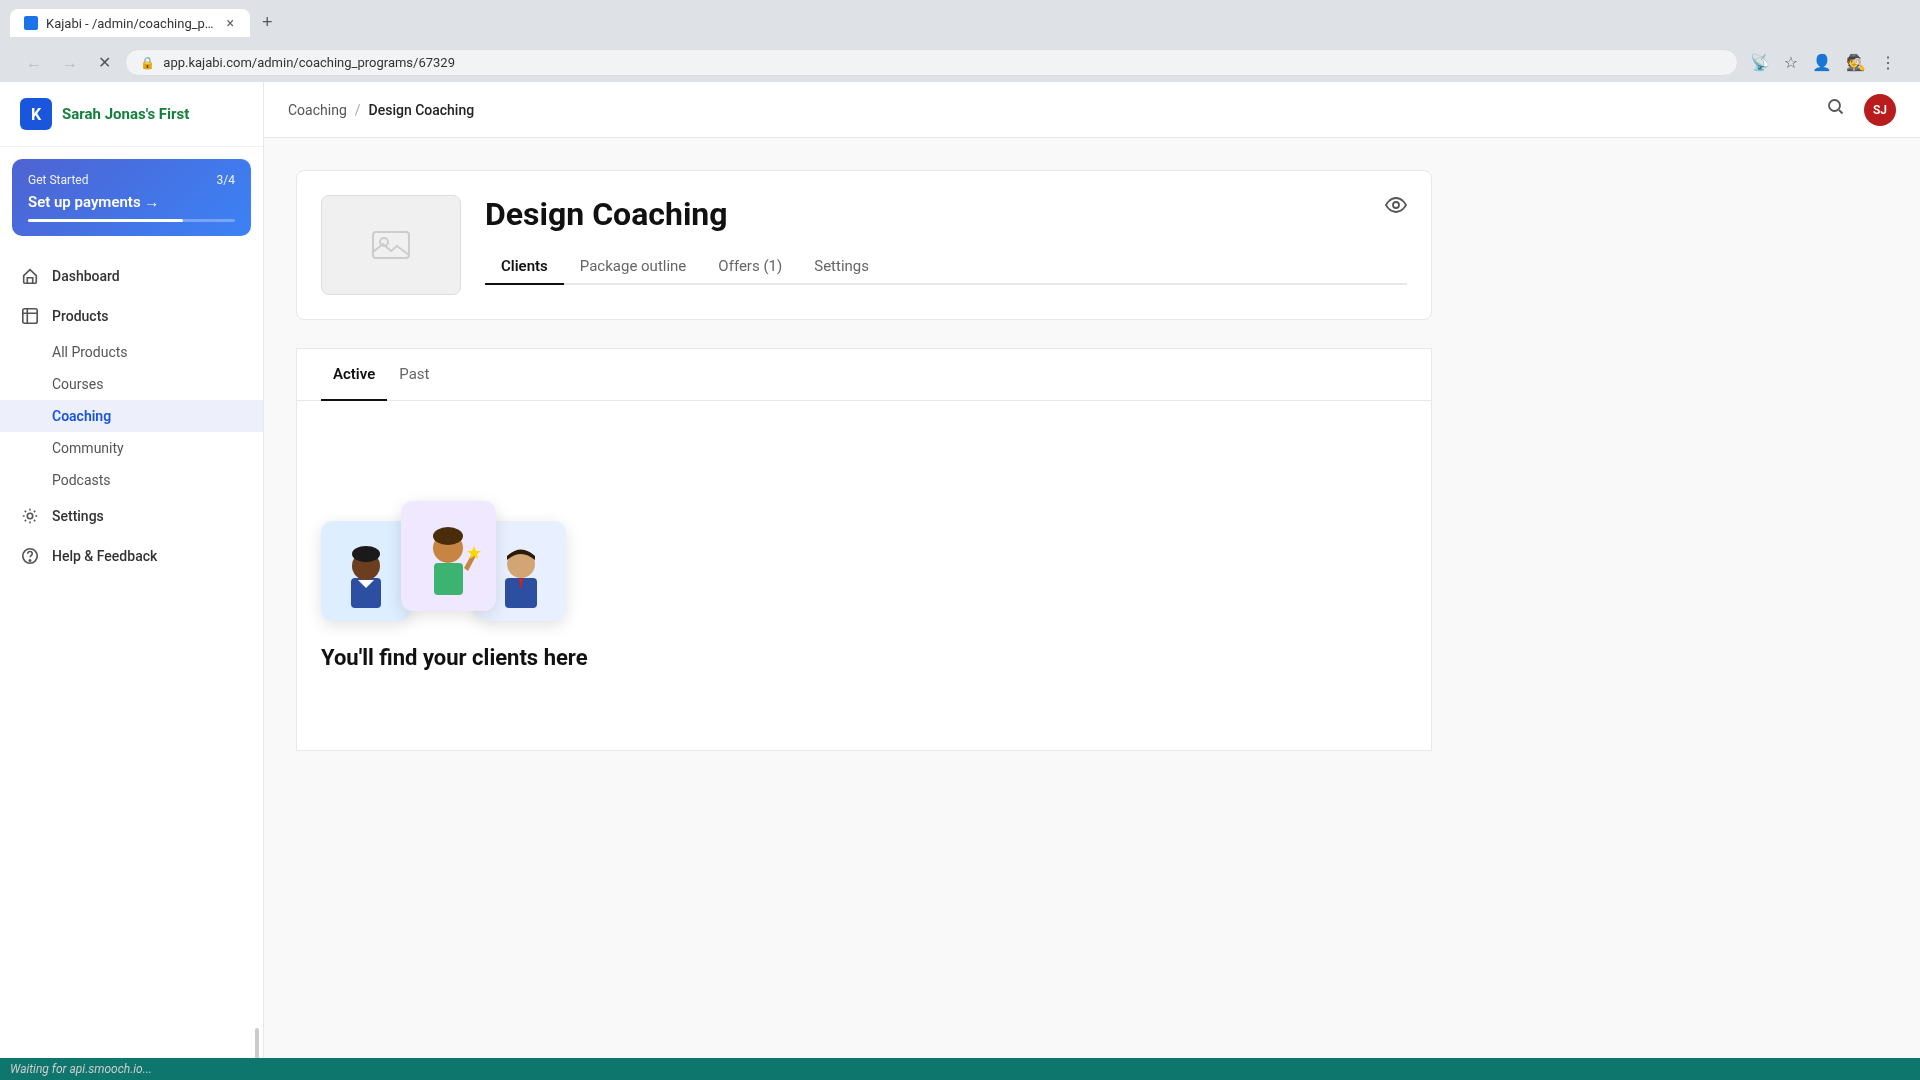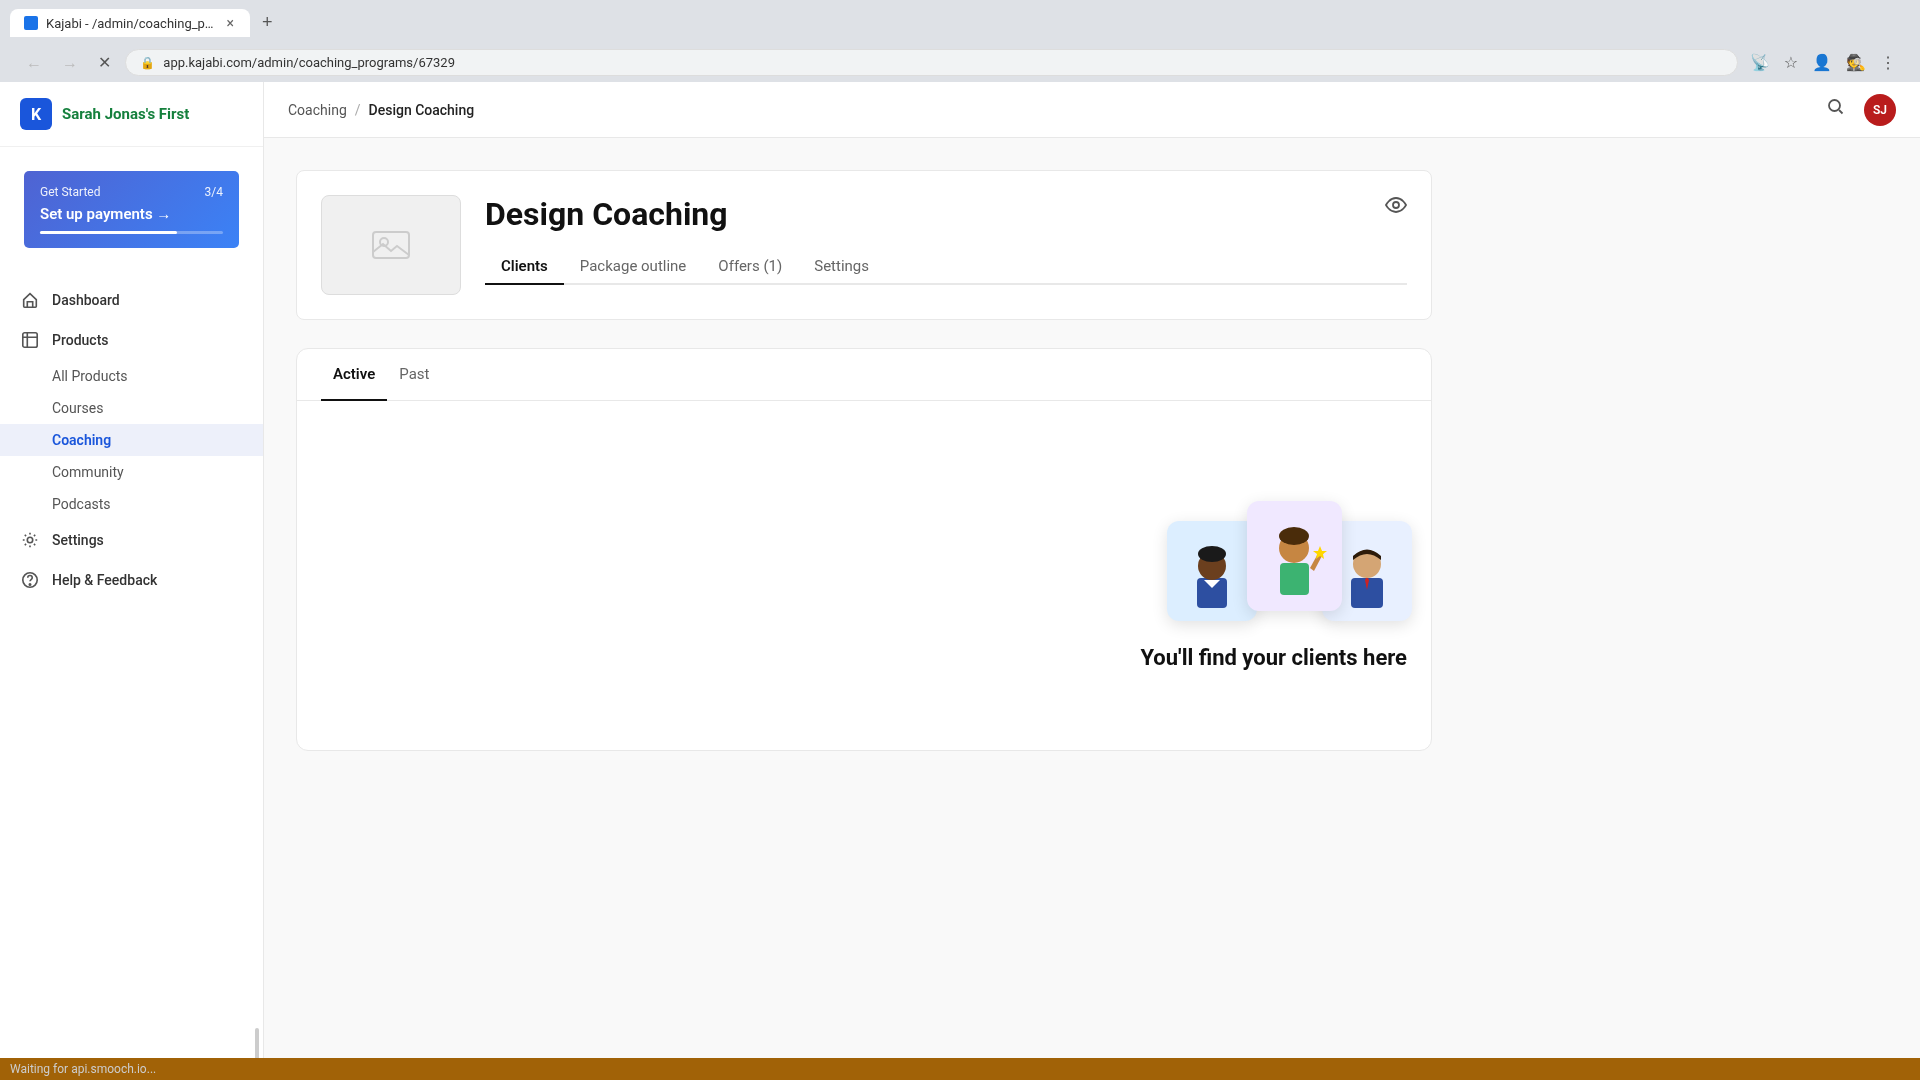--- a/index.html
+++ b/index.html
@@ -25,21 +25,21 @@
     
     .app-container { display: flex; flex: 1; overflow: hidden; }
 
     
     .sidebar { width: 264px; background: #fff; border-right: 1px solid #e8e8e8; display: flex; flex-direction: column; overflow-y: auto; flex-shrink: 0; }
     .sidebar-header { padding: 16px 20px; display: flex; align-items: center; gap: 10px; border-bottom: 1px solid #f0f0f0; }
     .sidebar-logo { width: 32px; height: 32px; background: #1a56db; border-radius: 6px; display: flex; align-items: center; justify-content: center; color: #fff; font-weight: bold; font-size: 16px; flex-shrink: 0; }
     .sidebar-brand { font-size: 15px; font-weight: 700; color: #15803d; }
 
     
-    .get-started-banner { margin: 24px; background: linear-gradient(135deg, #4f63d2, #3b82f6); border-radius: 5px; padding: 14px 16px; color: #fff; cursor: pointer; }
+    .get-started-banner { margin: 12px; background: linear-gradient(135deg, #4f63d2, #3b82f6); border-radius: 10px; padding: 14px 16px; color: #fff; cursor: pointer; }
     .get-started-top { display: flex; justify-content: space-between; align-items: center; margin-bottom: 6px; }
     .get-started-label { font-size: 12px; opacity: 0.9; }
     .get-started-count { font-size: 12px; opacity: 0.9; }
     .get-started-cta { font-size: 15px; font-weight: 600; display: flex; align-items: center; gap: 6px; }
     .get-started-progress { height: 3px; background: rgba(255,255,255,0.3); border-radius: 2px; margin-top: 8px; }
     .get-started-progress-fill { height: 100%; background: #fff; border-radius: 2px; width: 75%; }
 
     
     .sidebar-nav { flex: 1; padding: 8px 0; }
     .nav-item { display: flex; align-items: center; gap: 12px; padding: 10px 20px; cursor: pointer; border-radius: 0; color: #333; font-size: 14px; font-weight: 500; transition: background 0.1s; }
@@ -69,37 +69,37 @@
     .product-thumbnail { width: 140px; height: 100px; background: #f0f0f0; border-radius: 8px; display: flex; align-items: center; justify-content: center; flex-shrink: 0; border: 1px solid #ddd; overflow: hidden; }
     .product-thumbnail-inner { display: flex; flex-direction: column; align-items: center; gap: 6px; color: #bbb; }
     .product-info { flex: 1; }
     .product-title { font-size: 32px; font-weight: 700; color: #111; margin-bottom: 16px; }
     .product-tabs { display: flex; gap: 0; border-bottom: 2px solid #e8e8e8; }
     .product-tab { padding: 8px 16px; font-size: 15px; color: #666; cursor: pointer; border-bottom: 2px solid transparent; margin-bottom: -2px; }
     .product-tab.active { color: #111; font-weight: 600; border-bottom: 2px solid #111; }
     .eye-btn { position: absolute; top: 24px; right: 24px; background: none; border: none; cursor: pointer; font-size: 20px; color: #555; }
 
     
-    .clients-section { background: #fff; border-radius: 12px; border: 1px solid #e8e8e8; padding: 0; overflow: hidden; }
+    .clients-section { background: #fff; border-radius: 0; border: 1px solid #e8e8e8; padding: 0; overflow: hidden; }
     .clients-tabs { display: flex; padding: 0 24px; border-bottom: 1px solid #e8e8e8; }
     .clients-tab { padding: 16px 12px; font-size: 15px; color: #666; cursor: pointer; border-bottom: 2px solid transparent; margin-bottom: -1px; }
     .clients-tab.active { color: #111; font-weight: 600; border-bottom: 2px solid #111; }
-    .clients-empty { display: flex; flex-direction: column; align-items: flex-end; padding: 60px 24px 80px; }
+    .clients-empty { display: flex; flex-direction: column; align-items: flex-start; padding: 60px 24px 80px; }
 
     
     .illustration { width: 240px; height: 160px; position: relative; margin-bottom: 24px; }
     .illus-card { position: absolute; background: #fff; border-radius: 12px; box-shadow: 0 4px 16px rgba(0,0,0,0.12); overflow: hidden; display: flex; align-items: flex-end; justify-content: center; padding: 8px; }
     .illus-card-1 { width: 90px; height: 100px; left: 0; bottom: 0; background: #dceeff; }
     .illus-card-2 { width: 95px; height: 110px; left: 80px; bottom: 10px; background: #f0e8ff; z-index: 2; }
     .illus-card-3 { width: 90px; height: 100px; left: 155px; bottom: 0; background: #e8f0ff; z-index: 1; }
 
     .empty-title { font-size: 22px; font-weight: 700; color: #111; margin-bottom: 0; }
 
     
-    .status-bar { background: #a16207; color: #ccc; font-size: 12px; padding: 4px 10px; display: flex; align-items: center; gap: 6px; }
+    .status-bar { background: #0f766e; color: #ccc; font-size: 12px; padding: 4px 10px; display: flex; align-items: center; gap: 6px; font-style: italic; }
   </style>
 </head>
 <body>
 
 <div class="browser-chrome">
   <div class="browser-tabs">
     <div class="browser-tab">
       <div class="tab-favicon"></div>
       <span class="tab-title">Kajabi - /admin/coaching_progra...</span>
       <span class="tab-close">×</span>

